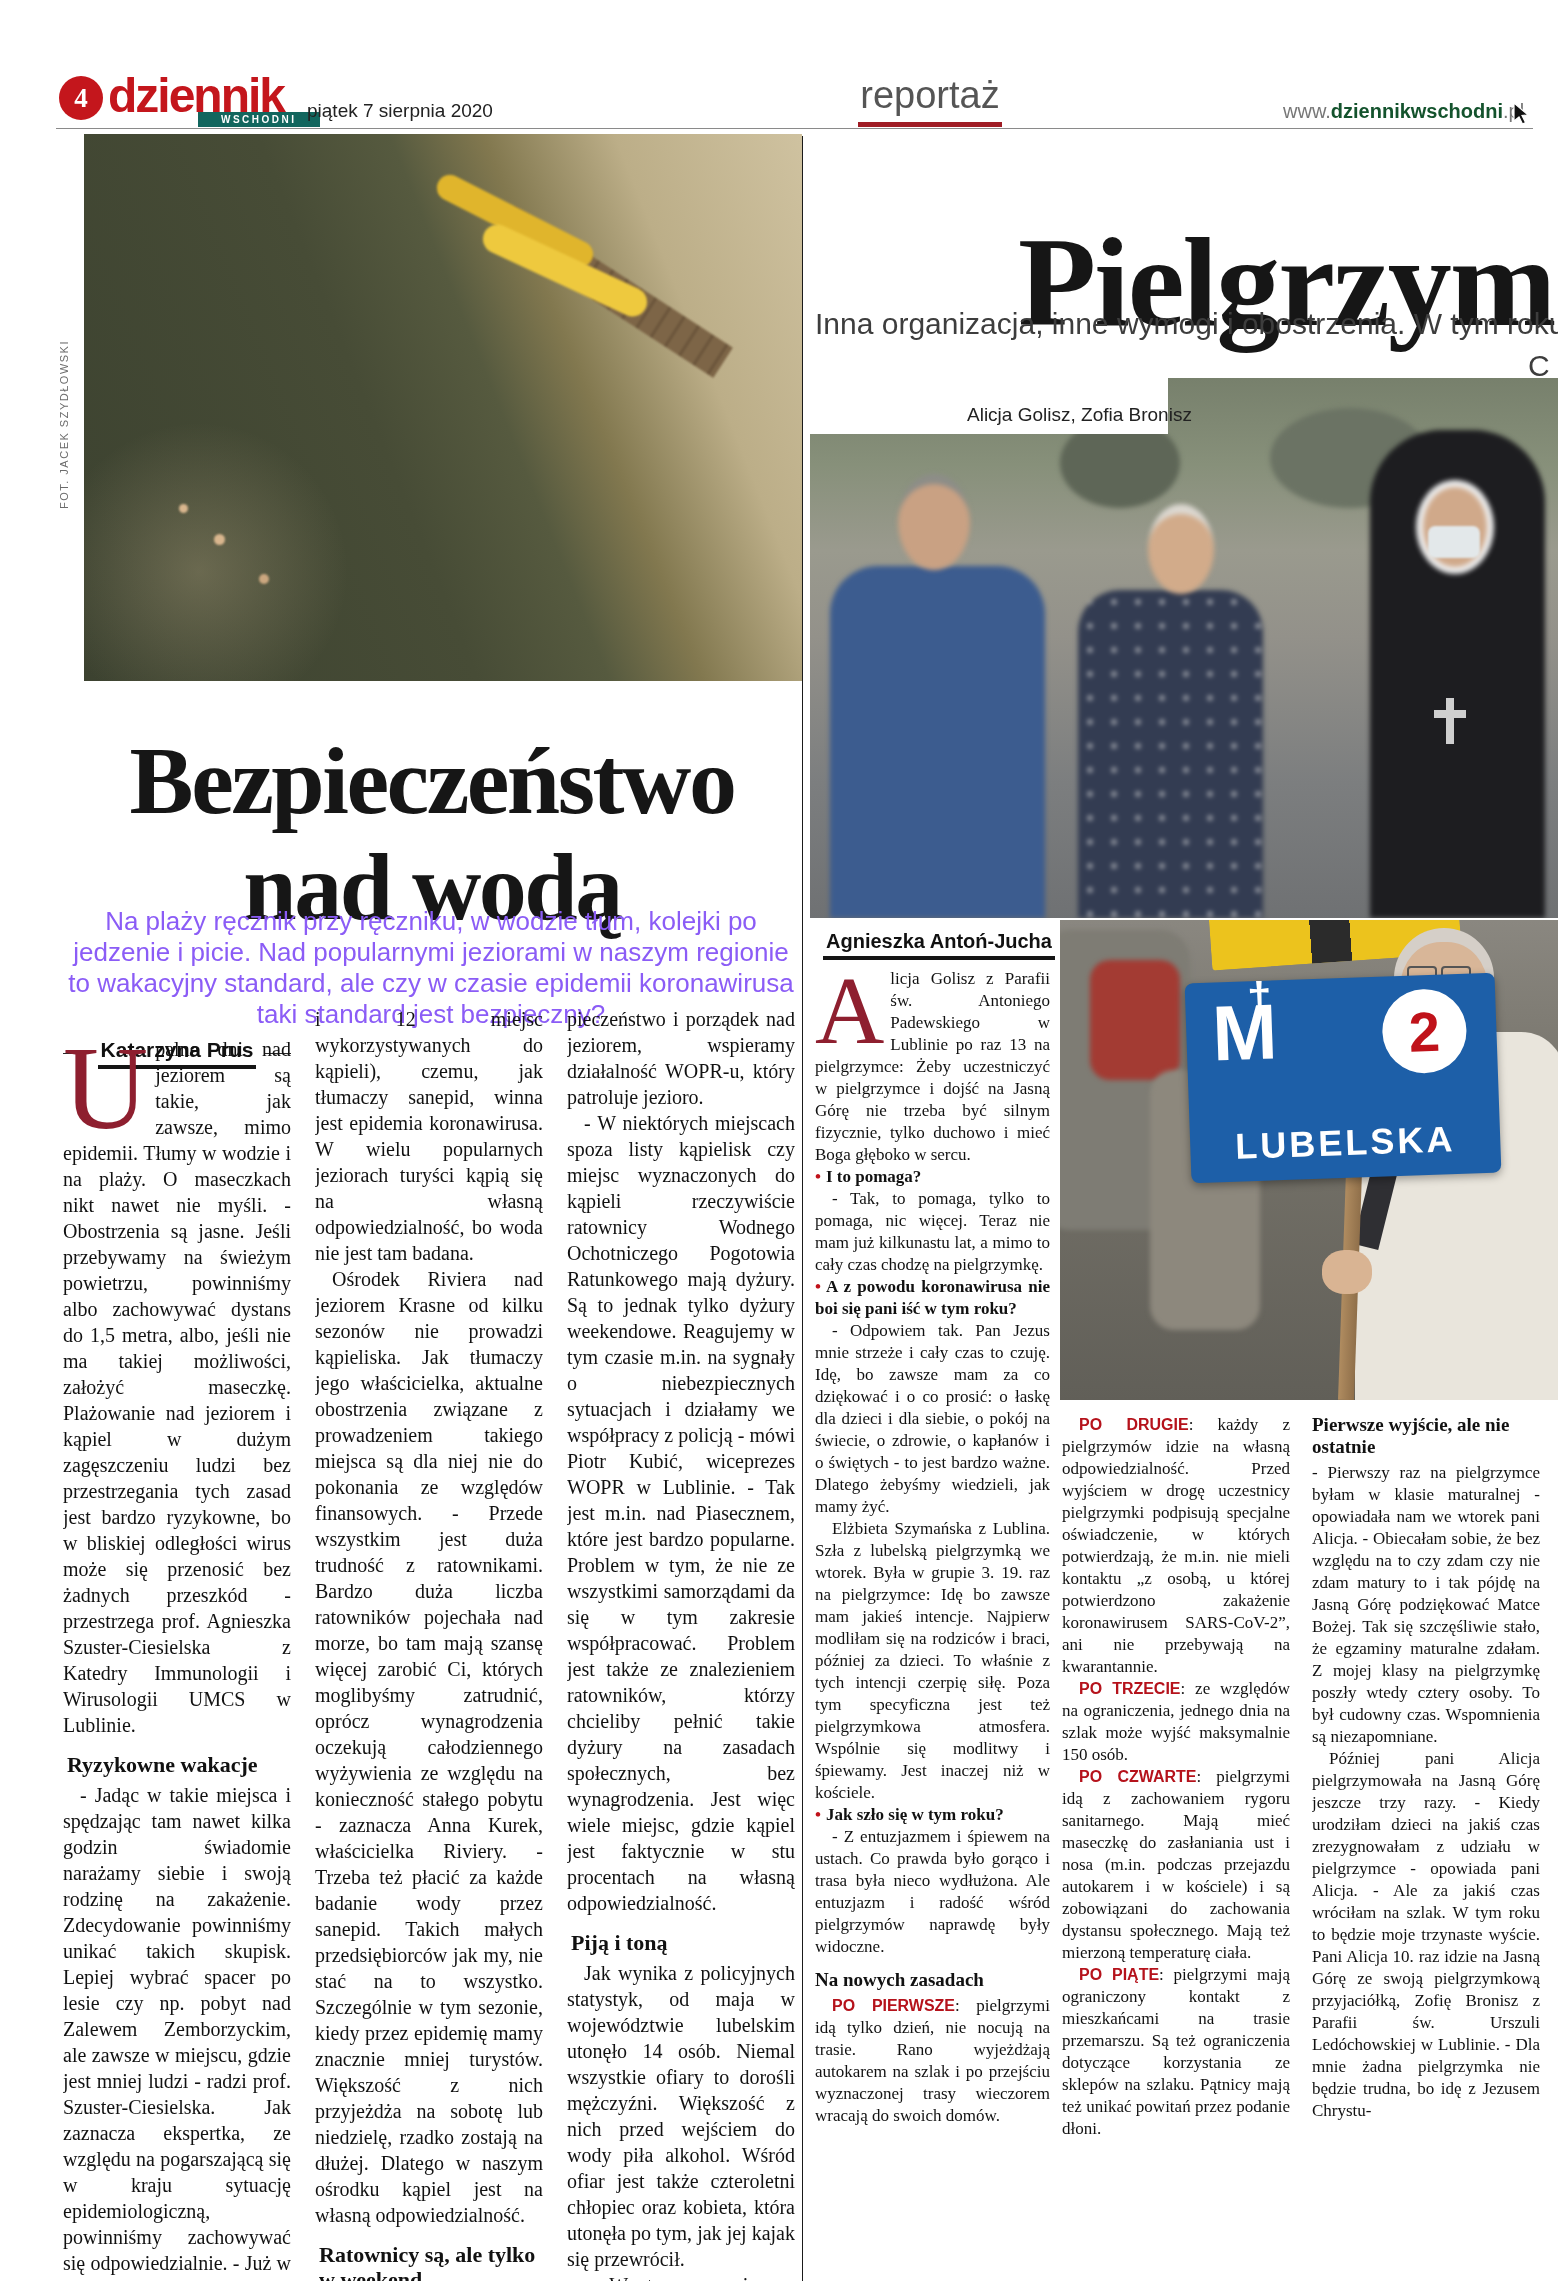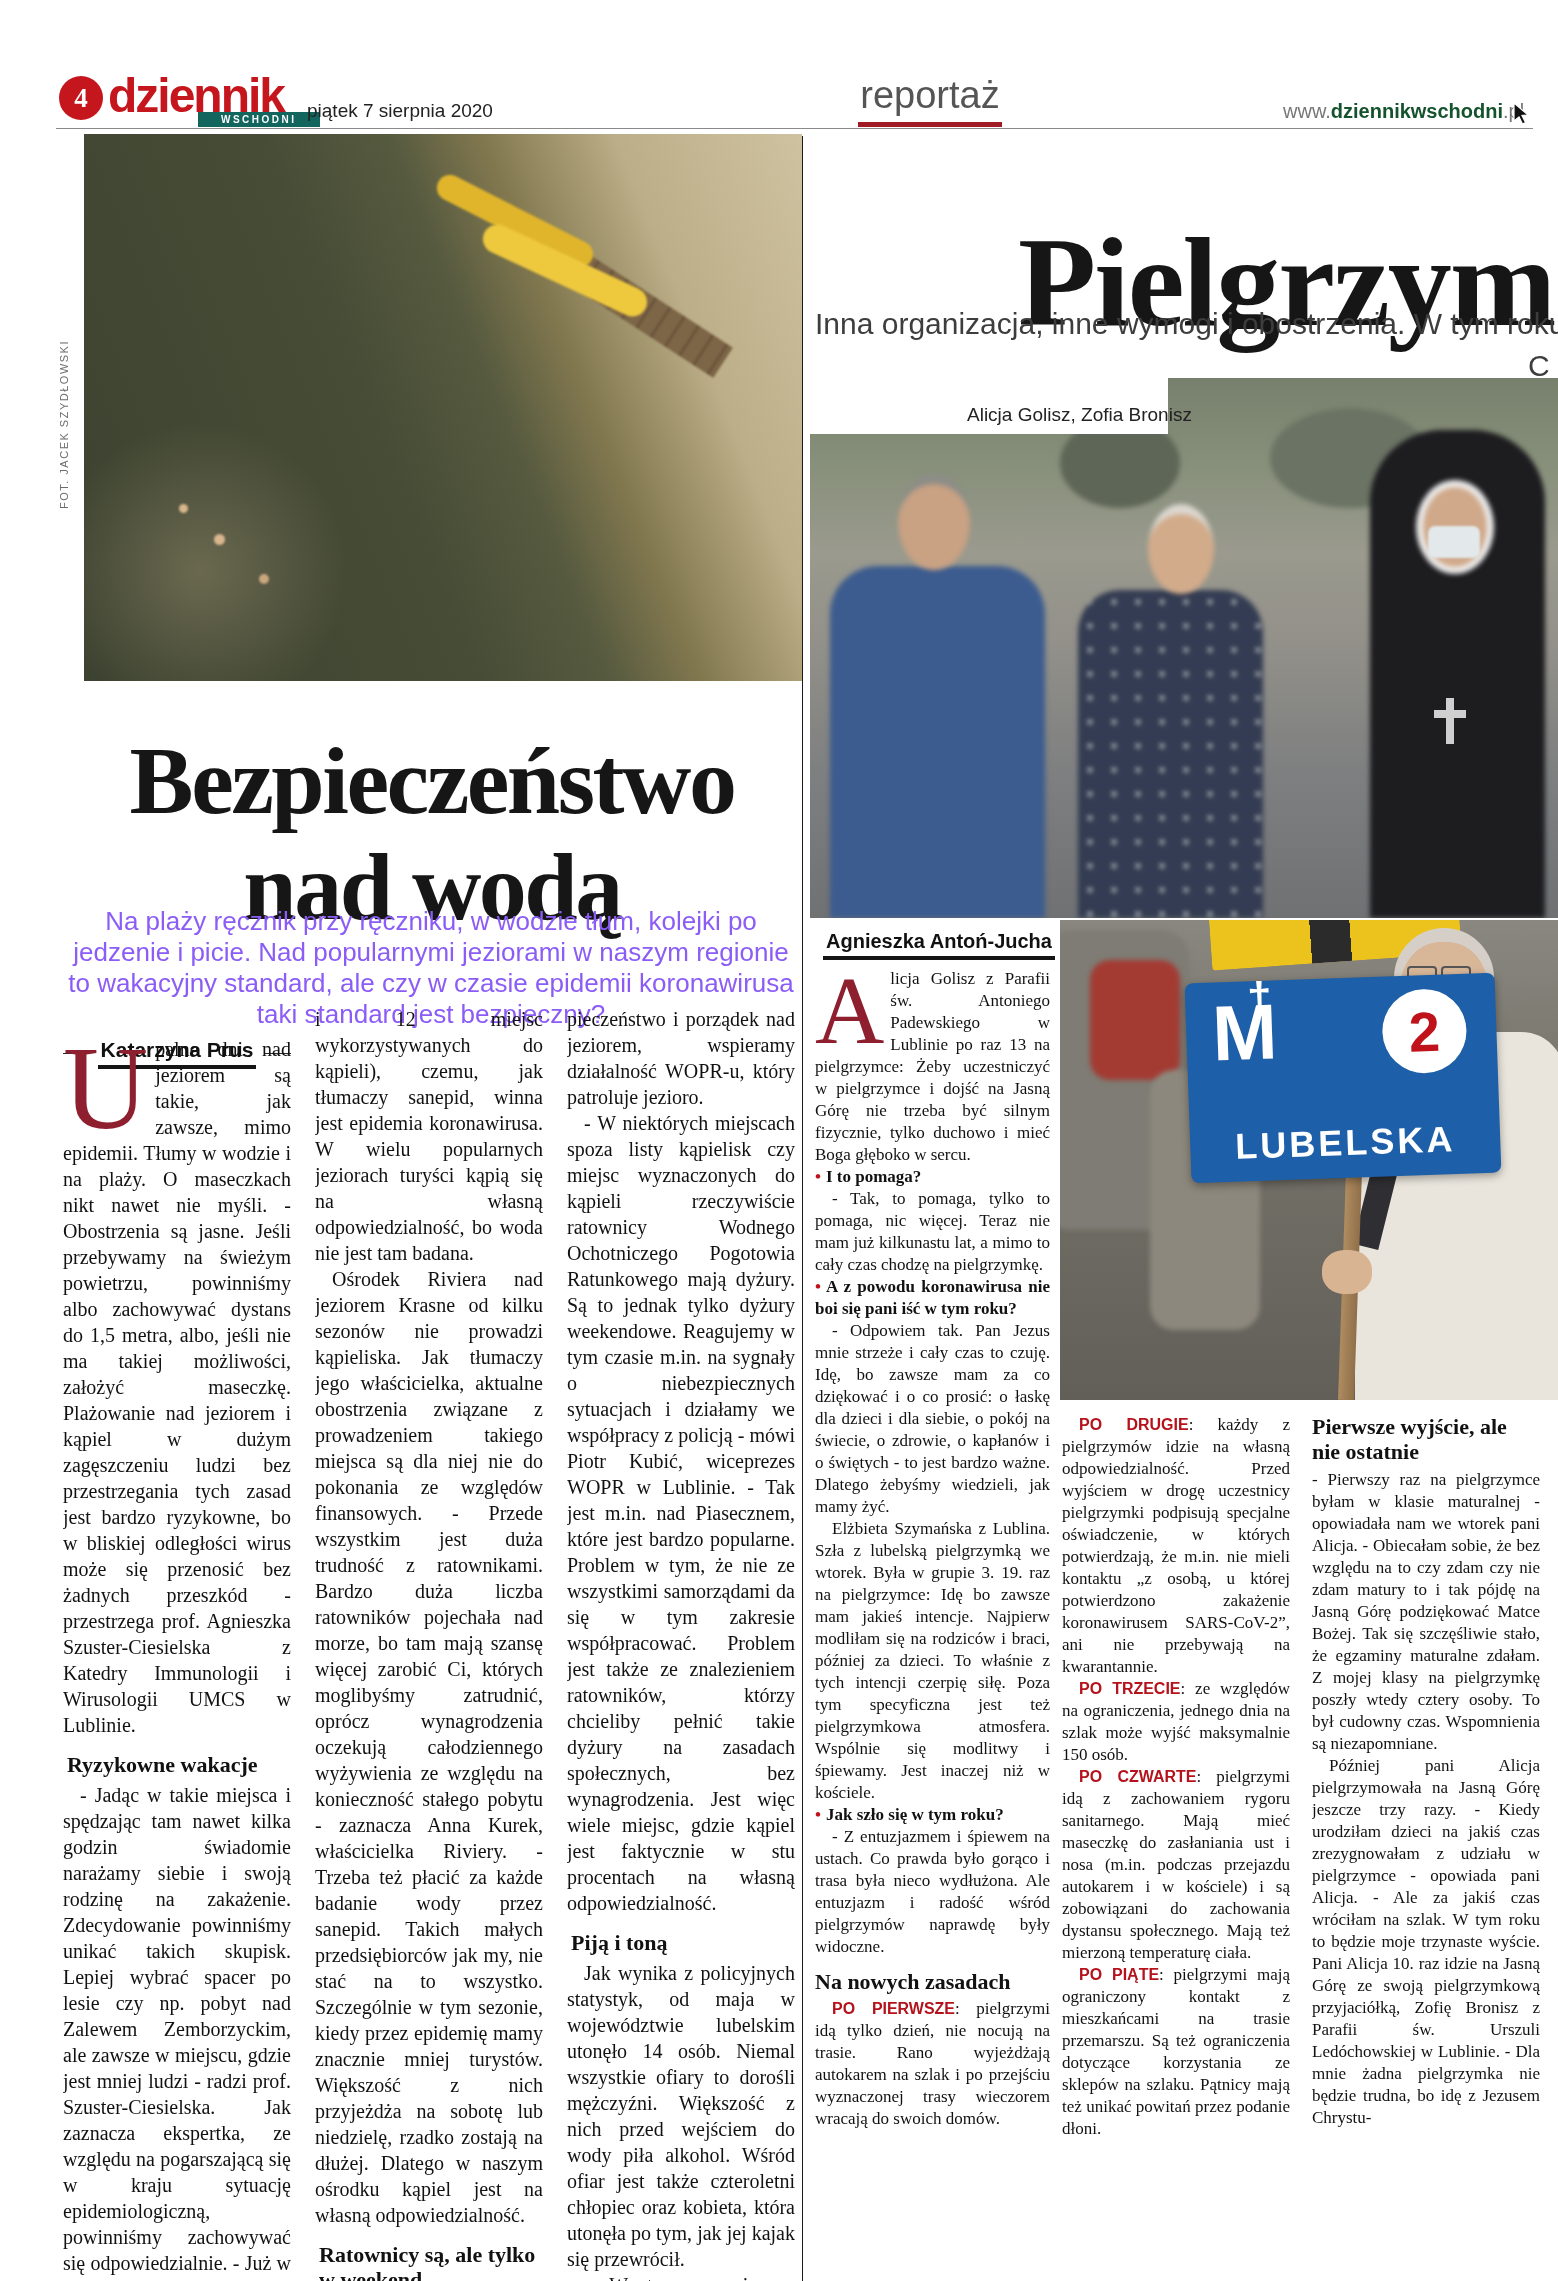--- a/index.html
+++ b/index.html
@@ -45,21 +45,21 @@
   .byline-left{left:63px;top:998px;width:228px;margin-top:40px;}
   .byline-right{left:815px;top:930px;width:235px;}
   .byline-right .name{font-size:20px;}
   .col{position:absolute;overflow:hidden;text-align:justify;}
   .lcol{font-size:20px;line-height:26px;width:228px;}
   .rcol{font-size:17px;line-height:22px;}
   .bp{margin:0;}
   .ind{text-indent:17px;}
   .colhead{font-family:"Liberation Serif",serif;font-weight:700;margin:14px 4px 5px;font-size:22px;
     text-align:left;text-indent:0;line-height:1.15;}
-  .rcol .colhead{font-size:22px;margin:11px 0 4px;}
+  .rcol .colhead{font-size:19px;margin:11px 0 4px;}
   .dropcap{float:left;color:#8e1f2f;font-weight:400;font-family:"Liberation Serif",serif;}
   .dc-left{font-size:118px;line-height:90px;padding:8px 7px 0 0;}
   .dc-right{font-size:96px;line-height:72px;padding:7px 6px 0 0;}
   .redbold{color:#b5121b;font-family:"Liberation Sans",sans-serif;font-weight:700;font-size:.94em;}
   .q{margin:0;font-weight:700;}
   .qb{color:#c0121a;margin-right:5px;}
   #l-col1{left:63px;top:1036px;height:1245px;}
   #l-col2{left:315px;top:1006px;height:1275px;}
   #l-col3{left:567px;top:1006px;height:1275px;}
   

